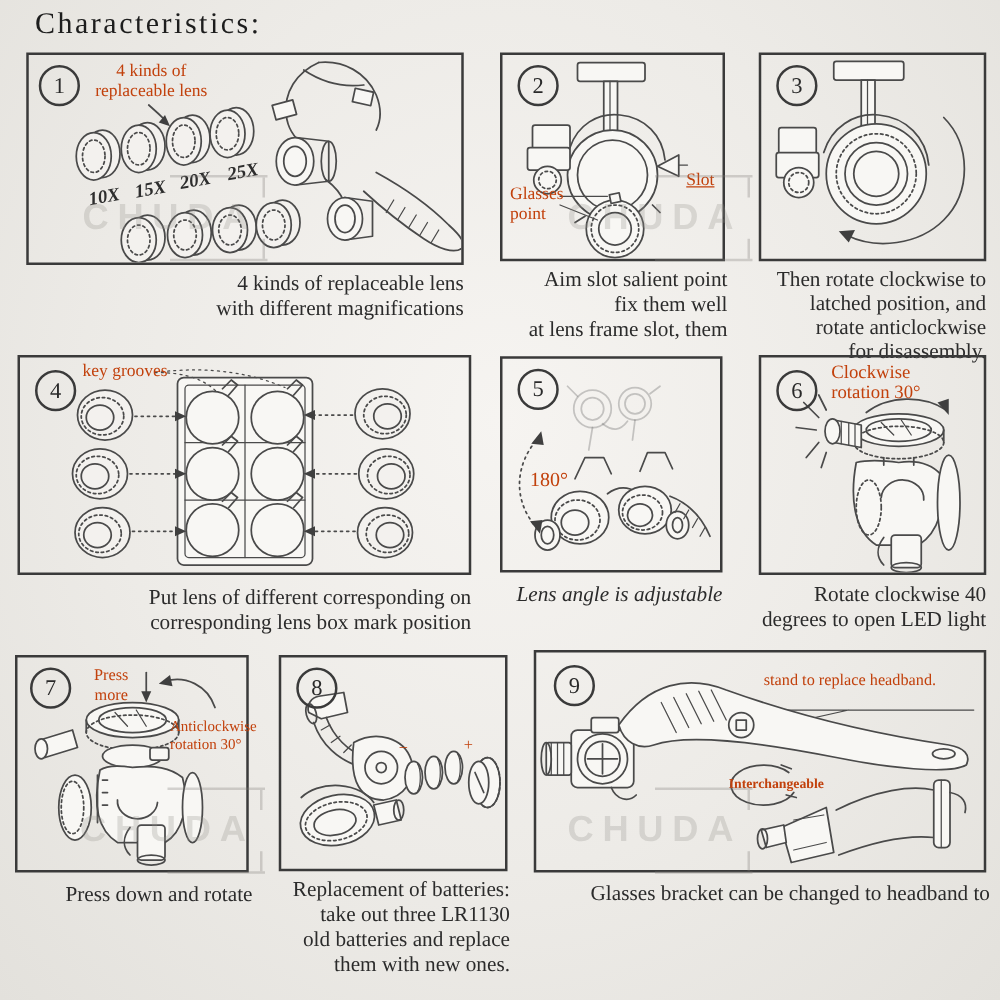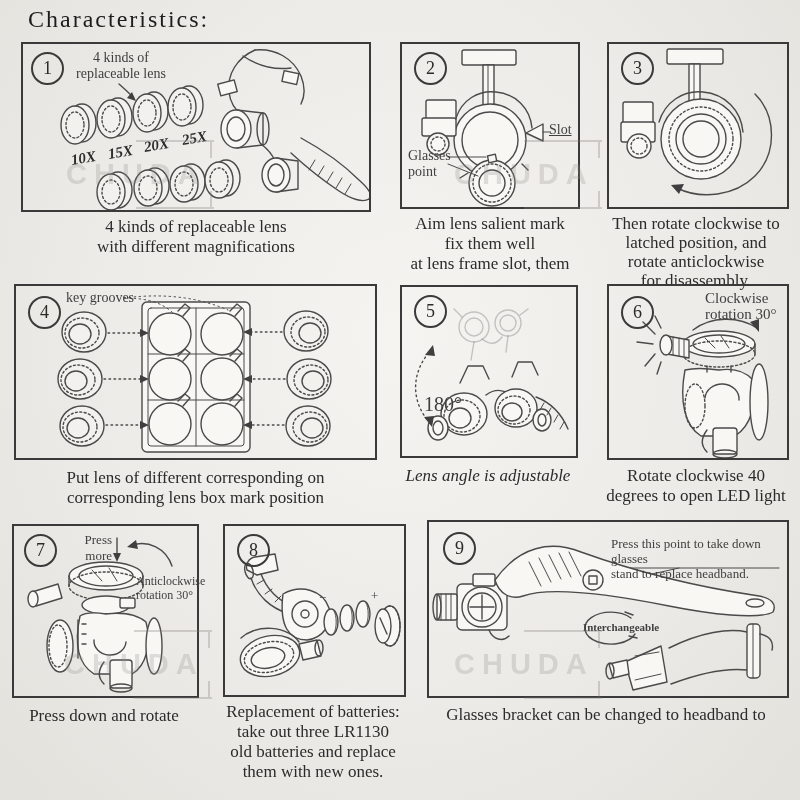--- a/index.html
+++ b/index.html
@@ -10,22 +10,22 @@
   }
   .page-title{
     position:absolute;left:28px;top:6px;font-size:24px;letter-spacing:2px;color:#1d1d1d;
   }
   .panel{position:absolute;border:2px solid #3a3a3a;}
   .panel svg{position:absolute;left:0;top:0;}
   .num{
     position:absolute;width:29px;height:29px;border:2px solid #3a3a3a;border-radius:50%;
     text-align:center;line-height:28px;font-size:18px;color:#2a2a2a;background:transparent;
   }
-  .caption{position:absolute;text-align:center;font-size:17px;line-height:20px;color:#2b2b2b;}
-  .plabel{position:absolute;font-size:14px;line-height:16px;color:#404040;}
+  .caption{position:absolute;text-align:right;font-size:17px;line-height:20px;color:#2b2b2b;}
+  .plabel{position:absolute;font-size:14px;line-height:16px;color:#c2410c;}
   .plabel.small{font-size:12px;line-height:14px;}
   .plabel.center{text-align:center;}
   .lens-mag{
     position:absolute;font-size:15px;font-weight:bold;font-style:italic;color:#2d2d2d;
     transform:rotate(-10deg);
   }
   .wm{
     position:absolute;display:flex;align-items:flex-end;pointer-events:none;opacity:.55;flex-direction:column;
   }
   .wm-line{width:78px;border-top:2px solid rgba(125,122,118,.55);}
@@ -161,28 +161,28 @@
       <circle class="s dash" cx="90" cy="139" r="19"></circle>
       <circle class="s" cx="90" cy="139" r="13"></circle>
       <rect class="s sw" x="86" y="111" width="8" height="7" transform="rotate(-12 90 114)"></rect>
       <path class="s" d="M66,129 l-8,5"></path>
     </g>
     <g>
       <path class="s thin" d="M46,113 L84,113 M46,120 L76,132"></path>
     </g>
   </svg>
   <div class="num" style="left:12px;top:8px;">2</div>
-  <div class="plabel" style="left:147px;top:78px;text-decoration:underline;">Slot</div>
+  <div class="plabel" style="left:147px;top:93px;text-decoration:underline;">Slot</div>
   <div class="plabel" style="left:6px;top:104px;">
     <div>Glasses</div>
       <div>point</div>
   </div>
 </div>
 <div class="caption" style="left:398px;top:214px;width:184px;">
-  <div>Aim lens salient mark</div>
+  <div>Aim slot salient point</div>
     <div>fix them well</div>
     <div>at lens frame slot, them</div>
 </div>
 
 <div class="panel" style="left:607px;top:42px;width:178px;height:163px;">
   <svg width="178" height="163" viewBox="0 0 178 163">
     <g>
       <rect class="s sw" x="58" y="5" width="56" height="15" rx="2"></rect>
       <rect class="s sw" x="80" y="20" width="11" height="58"></rect>
         <path class="s thin" d="M85,20 L85,78"></path>
@@ -310,21 +310,21 @@
       <path class="s" d="M134,110 C150,116 160,128 166,142"></path>
       <path class="s thin" d="M142,116 l-4,7 M149,121 l-4,7 M156,128 l-4,7 M162,135 l-4,7"></path>
     </g>
     <g>
       <path class="s dot" d="M28,136 C8,114 9,84 30,62"></path>
       <polygon class="af" points="31,58 23,68 33,69"></polygon>
       <polygon class="af" points="30,140 22,130 32,129"></polygon>
     </g>
   </svg>
   <div class="num" style="left:12px;top:8px;">5</div>
-  <div class="plabel" style="left:22px;top:90px;font-size:20px;margin-top:19px;">180°</div>
+  <div class="plabel" style="left:22px;top:90px;font-size:16px;">180°</div>
 </div>
 <div class="caption" style="left:398px;top:466px;width:180px;font-style:italic;">
   <div>Lens angle is adjustable</div>
 </div>
 
 <div class="panel" style="left:607px;top:284px;width:178px;height:172px;">
   <svg width="178" height="172" viewBox="0 0 178 172">
     <g>
       <path class="s" d="M84,44 C102,30 130,30 148,42"></path>
       <polygon class="af" points="150,46 141,36 150,33"></polygon>
@@ -349,21 +349,21 @@
       <path class="s" d="M98,144 C92,152 92,160 98,166"></path>
     </g>
     <g>
       <path class="s sw" d="M58,50 L80,54 L80,72 L58,68 Z"></path>
       <path class="s thin" d="M64,51 L64,69 M70,52 L70,70 M75,53 L75,71"></path>
       <ellipse class="s sw" cx="57" cy="59" rx="6" ry="10"></ellipse>
       <path class="s" d="M46,48 L34,36 M44,58 L28,56 M46,68 L36,80 M52,42 L46,30 M52,76 L48,88"></path>
     </g>
   </svg>
   <div class="num" style="left:12px;top:10px;">6</div>
-  <div class="plabel" style="left:56px;top:4px;font-size:15px;margin-left:40px;">
+  <div class="plabel" style="left:56px;top:4px;font-size:15px;">
     <div>Clockwise</div>
       <div>rotation 30°</div>
   </div>
 </div>
 <div class="caption" style="left:603px;top:466px;width:186px;">
   <div>Rotate clockwise 40</div>
     <div>degrees to open LED light</div>
 </div>
 
 <div class="panel" style="left:12px;top:524px;width:183px;height:170px;">
@@ -399,21 +399,21 @@
       <path class="s sw" d="M18,66 L44,58 L48,72 L22,80 Z"></path>
       <ellipse class="s sw" cx="19" cy="73" rx="5" ry="8"></ellipse>
     </g>
     <g>
       <rect class="s sw" x="96" y="134" width="22" height="28" rx="3"></rect>
       <ellipse class="s" cx="107" cy="162" rx="11" ry="4"></ellipse>
       <path class="s" d="M90,136 C84,144 84,152 90,158"></path>
     </g>
   </svg>
   <div class="num" style="left:10px;top:8px;">7</div>
-  <div class="plabel center" style="left:52px;top:6px;width:46px;font-size:13px;text-align:right;">
+  <div class="plabel center" style="left:52px;top:6px;width:46px;font-size:13px;">
     <div>Press</div>
       <div>more</div>
   </div>
   <div class="plabel small" style="left:122px;top:48px;">
     <div>Anticlockwise</div>
       <div>rotation 30°</div>
   </div>
 </div>
 <div class="caption" style="left:6px;top:706px;width:196px;">
   <div>Press down and rotate</div>
@@ -504,21 +504,20 @@
       <ellipse class="s" cx="181" cy="149" rx="4" ry="8"></ellipse>
       <path class="s" d="M240,126 C272,110 300,106 318,110"></path>
       <path class="s" d="M242,162 C274,150 300,146 318,148"></path>
       <rect class="s sw" x="318" y="102" width="13" height="54" rx="4"></rect>
       <path class="s thin" d="M324,102 L324,156"></path>
       <path class="s" d="M331,112 C341,114 345,120 343,128"></path>
     </g>
   </svg>
   <div class="num" style="left:14px;top:10px;">9</div>
   <div class="plabel small" style="left:182px;top:14px;width:172px;font-size:13px;line-height:15px;">
-    <div>Press this point to take down glasses</div>
       <div>stand to replace headband.</div>
   </div>
   <div class="plabel small" style="left:146px;top:98px;width:92px;font-weight:bold;text-align:center;font-size:11px;">Interchangeable</div>
 </div>
 <div class="caption" style="left:420px;top:705px;width:372px;">
   <div>Glasses bracket can be changed to headband to</div>
 </div>
 
 <div class="wm" style="left:58px;top:140px;">
   <span class="wm-line"></span>

